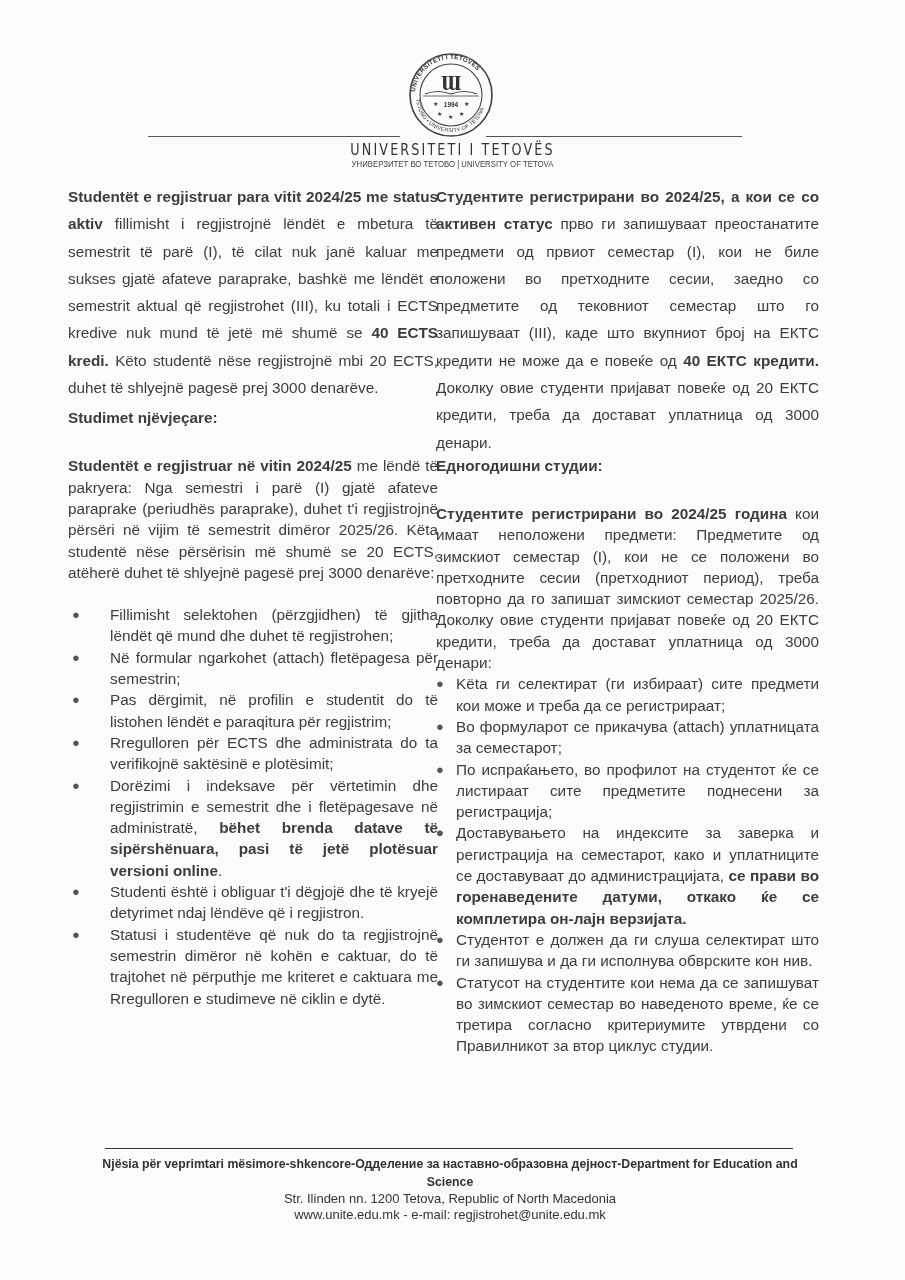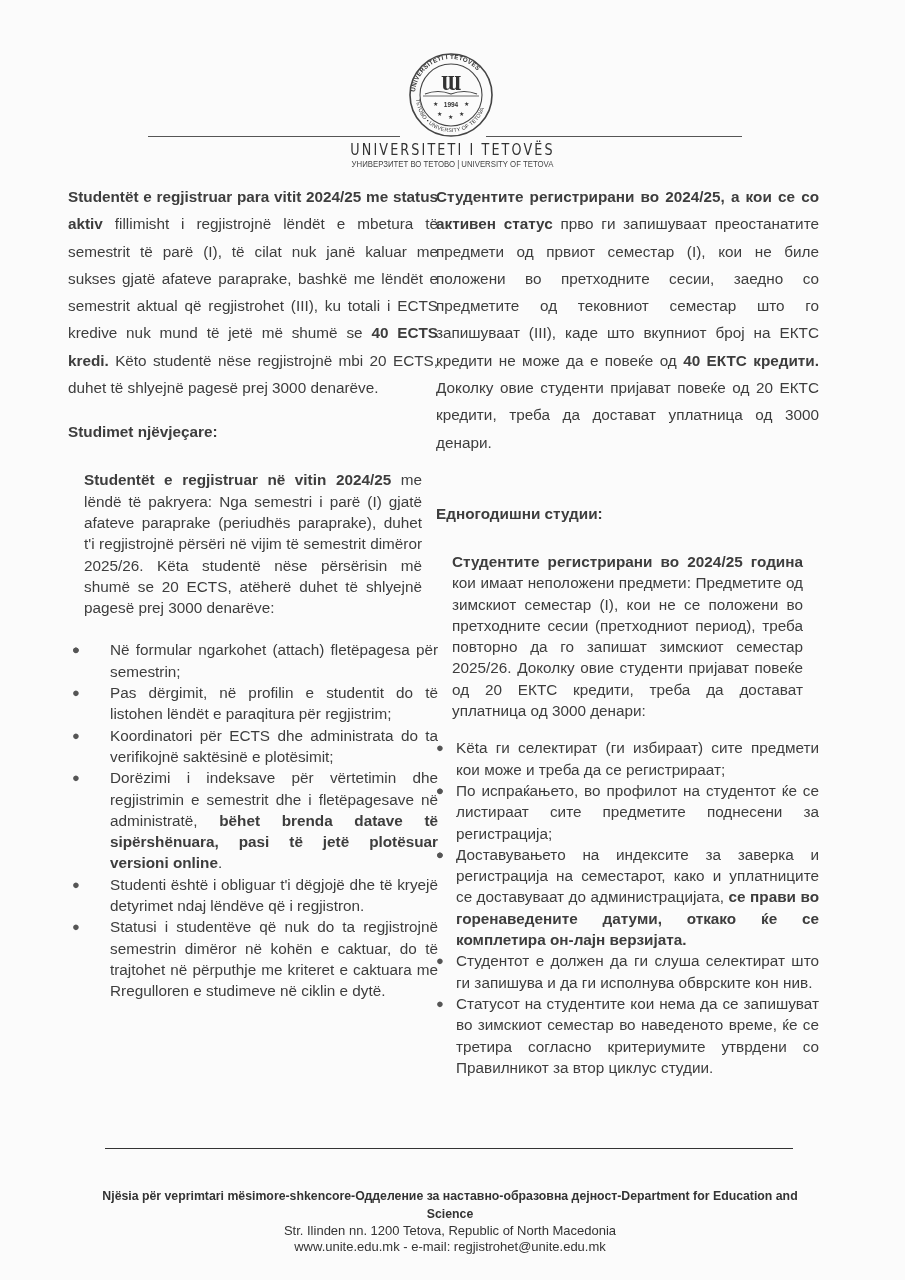--- a/index.html
+++ b/index.html
@@ -17,31 +17,31 @@
   }
   .uni-sub {
     position: absolute; top: 159px; left: 0; width: 905px; text-align: center;
     font-size: 9.5px; color: #444; line-height: 10px; transform: scaleX(0.82);
   }
   .col { position: absolute; top: 183px; font-size: 15.3px; color: #3d3d3d; }
   .col-left { left: 68px; width: 370px; }
   .col-right { left: 436px; width: 383px; }
   .p1 { text-align: justify; line-height: 27.3px; margin: 0; }
   .heading { font-weight: bold; margin: 0; line-height: 20px; }
-  .p2 { text-align: justify; line-height: 21.3px; margin: 16px; }
+  .p2 { text-align: justify; line-height: 21.3px; margin: 0; }
   .b { font-weight: bold; }
   ul { margin: 0; padding: 0; list-style: none; }
   li { position: relative; line-height: 21.3px; text-align: justify; }
   .col-left li { padding-left: 42px; }
   .col-right li { padding-left: 20px; }
   .bullet { position: absolute; top: 0; font-size: 13px; color: #555; }
   .col-left .bullet { left: 4px; }
   .col-right .bullet { left: 0px; }
   .footer-line { position: absolute; left: 105px; top: 1148px; width: 688px; height: 1px; background: #333; }
-  .footer { position: absolute; left: 100px; top: 1155px; width: 700px; text-align: center; color: #333; margin-top: 32px; }
+  .footer { position: absolute; left: 100px; top: 1155px; width: 700px; text-align: center; color: #333; }
   .footer .f1 { font-weight: bold; font-size: 12.3px; line-height: 18px; }
   .footer .f2 { font-size: 13px; line-height: 16px; }
 </style>
 </head>
 <body>
 
 <div class="header">
   <svg class="logo" viewBox="0 0 108 86">
     <circle cx="54" cy="43" r="41" fill="none" stroke="#444" stroke-width="1.6"></circle>
     <circle cx="54" cy="43" r="31" fill="none" stroke="#444" stroke-width="1.1"></circle>
@@ -65,45 +65,45 @@
   </svg>
   <div class="hline" style="left:148px; top:136px; width:252px;"></div>
   <div class="hline" style="left:486px; top:136px; width:256px;"></div>
   <div class="uni-name">UNIVERSITETI I TETOVËS</div>
   <div class="uni-sub">УНИВЕРЗИТЕТ ВО ТЕТОВО | UNIVERSITY OF TETOVA</div>
 </div>
 
 <div class="col col-left">
   <p class="p1"><span class="b">Studentët e regjistruar para vitit 2024/25 me status aktiv</span><span> fillimisht i regjistrojnë lëndët e mbetura të semestrit të parë (I), të cilat nuk janë kaluar me sukses gjatë afateve paraprake, bashkë me lëndët e semestrit aktual që regjistrohet (III), ku totali i ECTS kredive nuk mund të jetë më shumë se </span><span class="b">40 ECTS kredi.</span><span> Këto studentë nëse regjistrojnë mbi 20 ECTS, duhet të shlyejnë pagesë prej 3000 denarëve.</span></p>
 
-  <p class="heading" style="margin-top:21px;">Studimet njëvjeçare:</p>
+  <p class="heading" style="margin-top:7px;">Studimet njëvjeçare:</p>
 
   <p class="p2" style="margin-top:27px;"><span class="b">Studentët e regjistruar në vitin 2024/25</span><span> me lëndë të pakryera: Nga semestri i parë (I) gjatë afateve paraprake (periudhës paraprake), duhet t'i regjistrojnë përsëri në vijim të semestrit dimëror 2025/26. Këta studentë nëse përsërisin më shumë se 20 ECTS, atëherë duhet të shlyejnë pagesë prej 3000 denarëve:</span></p>
 
   <ul style="margin-top:21px;">
-    <li><span class="bullet">●</span></li>
+    <li><span class="bullet">●</span><span>Fillimisht selektohen (përzgjidhen) të gjitha lëndët që mund dhe duhet të regjistrohen;</span></li>
     <li><span class="bullet">●</span><span>Në formular ngarkohet (attach) fletëpagesa për semestrin;</span></li>
     <li><span class="bullet">●</span><span>Pas dërgimit, në profilin e studentit do të listohen lëndët e paraqitura për regjistrim;</span></li>
-    <li><span class="bullet">●</span><span>Koordinatori për ECTS dhe administrata do ta verifikojnë saktësinë e plotësimit;</span></li>
+    <li><span class="bullet">●</span><span>Rregulloren për ECTS dhe administrata do ta verifikojnë saktësinë e plotësimit;</span></li>
     <li><span class="bullet">●</span><span>Dorëzimi i indeksave për vërtetimin dhe regjistrimin e semestrit dhe i fletëpagesave në administratë, </span><span class="b">bëhet brenda datave të sipërshënuara, pasi të jetë plotësuar versioni online</span><span>.</span></li>
     <li><span class="bullet">●</span><span>Studenti është i obliguar t'i dëgjojë dhe të kryejë detyrimet ndaj lëndëve që i regjistron.</span></li>
     <li><span class="bullet">●</span><span>Statusi i studentëve që nuk do ta regjistrojnë semestrin dimëror në kohën e caktuar, do të trajtohet në përputhje me kriteret e caktuara me Rregulloren e studimeve në ciklin e dytë.</span></li>
   </ul>
 </div>
 
 <div class="col col-right">
   <p class="p1"><span class="b">Студентите регистрирани во 2024/25, а кои се со активен статус</span><span> прво ги запишуваат преостанатите предмети од првиот семестар (I), кои не биле положени во претходните сесии, заедно со предметите од тековниот семестар што го запишуваат (III), каде што вкупниот број на ЕКТС кредити не може да е повеќе од </span><span class="b">40 ЕКТС кредити.</span><span> Доколку овие студенти пријават повеќе од 20 ЕКТС кредити, треба да достават уплатница од 3000 денари.</span></p>
 
-  <p class="heading" style="margin-top:48px;">Едногодишни студии:</p>
+  <p class="heading" style="">Едногодишни студии:</p>
 
   <p class="p2" style="margin-top:27px;"><span class="b">Студентите регистрирани во 2024/25 година</span><span> кои имаат неположени предмети: Предметите од зимскиот семестар (I), кои не се положени во претходните сесии (претходниот период), треба повторно да го запишат зимскиот семестар 2025/26. Доколку овие студенти пријават повеќе од 20 ЕКТС кредити, треба да достават уплатница од 3000 денари:</span></p>
 
   <ul>
     <li><span class="bullet">●</span><span>Këta ги селектират  (ги избираат) сите предмети кои може и треба да се регистрираат;</span></li>
-    <li><span class="bullet">●</span></li>
+    <li><span class="bullet">●</span><span>Во формуларот се прикачува (attach) уплатницата за семестарот;</span></li>
     <li><span class="bullet">●</span><span>По испраќањето, во профилот на студентот ќе се листираат сите предметите поднесени за регистрација;</span></li>
     <li><span class="bullet">●</span></li>
     <li><span class="bullet">●</span><span>Доставувањето на индексите за заверка и регистрација на семестарот, како и уплатниците се доставуваат до администрацијата, </span><span class="b">се прави во горенаведените датуми, откако ќе се комплетира он-лајн верзијата.</span><span></span></li>
     <li><span class="bullet">●</span><span>Студентот е должен да ги слуша селектират што ги запишува и да ги исполнува обврските кон нив.</span></li>
     <li><span class="bullet">●</span><span>Статусот на студентите кои нема да се запишуват во зимскиот семестар во наведеното време, ќе се третира согласно критериумите утврдени со Правилникот за втор циклус студии.</span></li>
   </ul>
 </div>
 
 <div class="footer-line"></div>
 <div class="footer">

